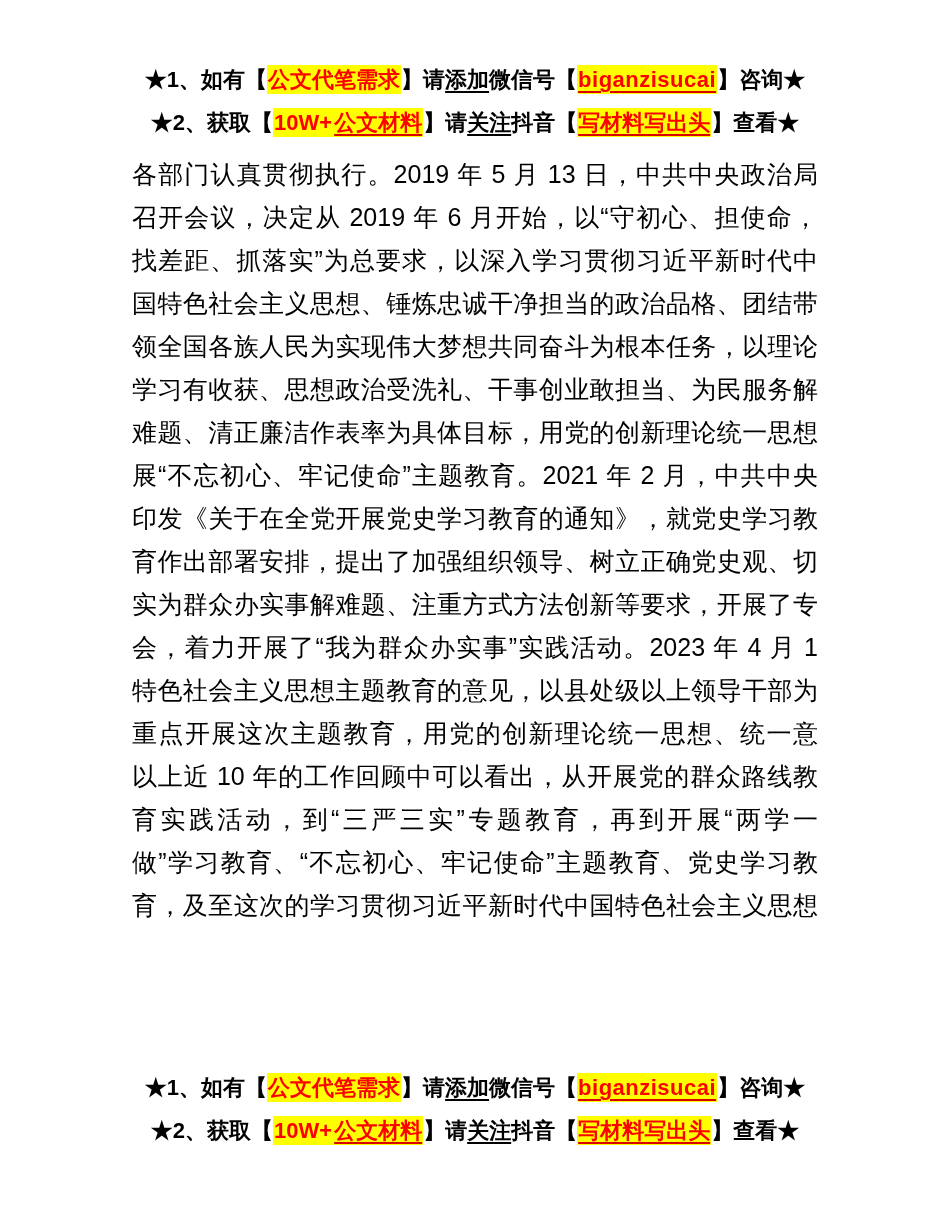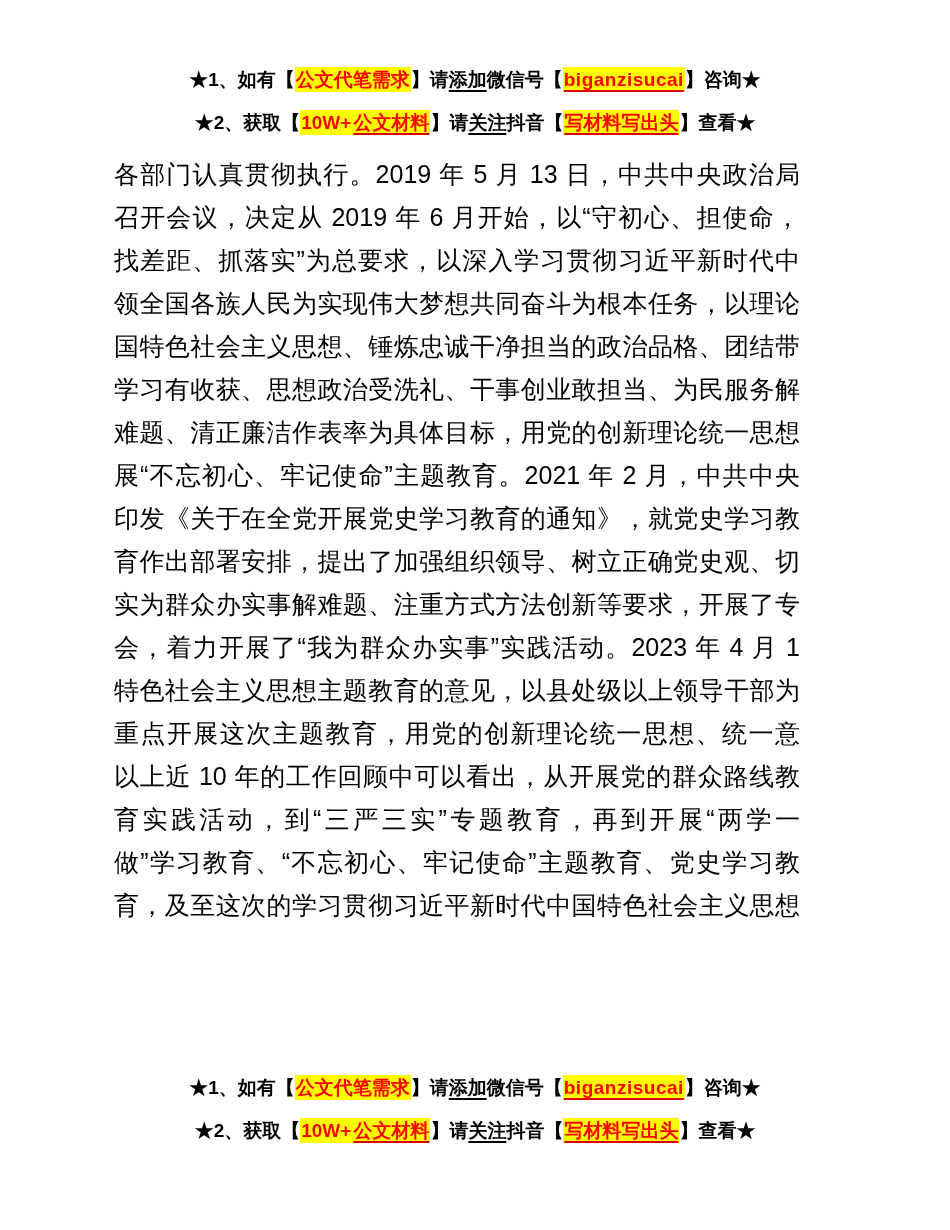--- a/index.html
+++ b/index.html
@@ -14,21 +14,21 @@
     height: 1230px;
     background: #ffffff;
     overflow: hidden;
   }
   .promo {
     position: absolute;
     left: 0;
     width: 950px;
     text-align: center;
     font-weight: 700;
-    font-size: 19px;
+    font-size: 22px;
     color: #000000;
   }
   .promo-top { top: 58px; }
   .promo-bottom { top: 1066px; }
   .promo-line {
     height: 43px;
     line-height: 43px;
     white-space: nowrap;
   }
   .hl { background: #ffff00; padding: 2px 1px; }
@@ -40,21 +40,21 @@
   }
   .u-red {
     text-decoration: underline;
     text-decoration-color: #d90000;
     text-decoration-thickness: 2px;
     text-underline-offset: 4px;
   }
   .latin { letter-spacing: 0.5px; }
   .body-text {
     position: absolute;
-    left: 114px;
+    left: 132px;
     top: 153px;
     width: 686px;
     color: #000000;
   }
   .body-line {
     height: 43px;
     line-height: 43px;
     font-size: 25px;
     font-weight: 400;
     text-align: justify;
@@ -69,22 +69,22 @@
 
   <div class="promo promo-top">
     <div class="promo-line"><span>★1、如有【</span><span class="hl red">公文代笔需求</span><span>】请</span><span class="u">添加</span><span>微信号【</span><span class="hl red u-red latin">biganzisucai</span><span>】咨询★</span></div>
     <div class="promo-line"><span>★2、获取【</span><span class="hl red">10W+</span><span class="hl red u-red">公文材料</span><span>】请</span><span class="u">关注</span><span>抖音【</span><span class="hl red u-red">写材料写出头</span><span>】查看★</span></div>
   </div>
 
   <div class="body-text">
     <div class="body-line">各部门认真贯彻执行。2019 年 5 月 13 日，中共中央政治局</div>
     <div class="body-line">召开会议，决定从 2019 年 6 月开始，以“守初心、担使命，</div>
     <div class="body-line">找差距、抓落实”为总要求，以深入学习贯彻习近平新时代中</div>
+    <div class="body-line">国特色社会主义思想、锤炼忠诚干净担当的政治品格、团结带</div>
     <div class="body-line">领全国各族人民为实现伟大梦想共同奋斗为根本任务，以理论</div>
-    <div class="body-line">国特色社会主义思想、锤炼忠诚干净担当的政治品格、团结带</div>
     <div class="body-line">学习有收获、思想政治受洗礼、干事创业敢担当、为民服务解</div>
     <div class="body-line">难题、清正廉洁作表率为具体目标，用党的创新理论统一思想</div>
     <div class="body-line">展“不忘初心、牢记使命”主题教育。2021 年 2 月，中共中央</div>
     <div class="body-line">印发《关于在全党开展党史学习教育的通知》，就党史学习教</div>
     <div class="body-line">育作出部署安排，提出了加强组织领导、树立正确党史观、切</div>
     <div class="body-line">实为群众办实事解难题、注重方式方法创新等要求，开展了专</div>
     <div class="body-line">会，着力开展了“我为群众办实事”实践活动。2023 年 4 月 1</div>
     <div class="body-line">特色社会主义思想主题教育的意见，以县处级以上领导干部为</div>
     <div class="body-line">重点开展这次主题教育，用党的创新理论统一思想、统一意</div>
     <div class="body-line">以上近 10 年的工作回顾中可以看出，从开展党的群众路线教</div>

